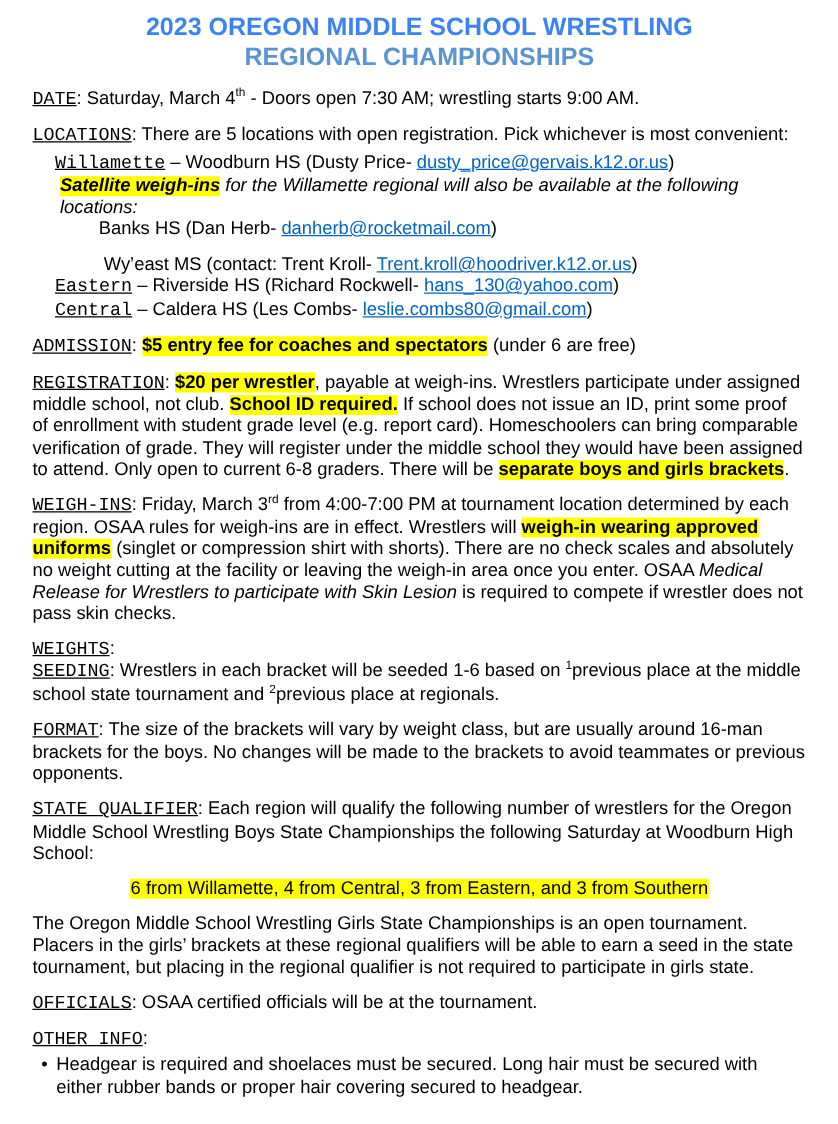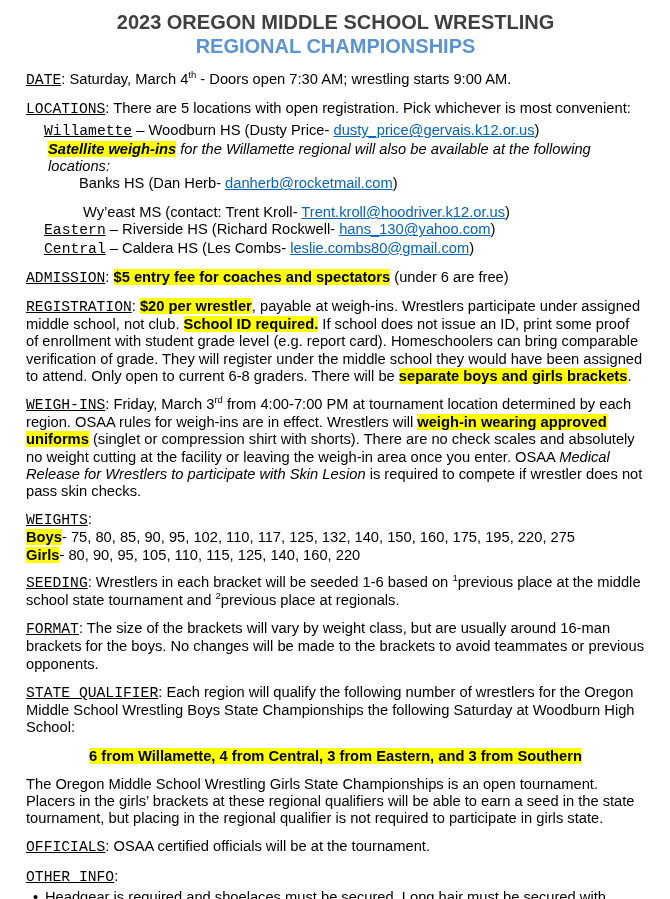--- a/index.html
+++ b/index.html
@@ -6,21 +6,21 @@
   html,body { background:#ffffff; }
   body {
     width:670px; height:899px; overflow:hidden;
     font-family:"Liberation Sans", sans-serif;
     font-size:14.7px; line-height:17.2px; color:#000;
   }
   .page { padding:8px 25px 0 26px; }
 
   .title1 {
     text-align:center; font-size:20px; line-height:24px;
-    font-weight:bold; color:#404040; margin-top:2px;
+    font-weight:bold; color:#3b82f6; margin-top:2px;
   }
   .title2 {
     text-align:center; font-size:20px; line-height:24px;
     font-weight:bold; color:var(--title-blue, #5a94d3); margin-bottom:13px;
   }
 
   .para { margin-bottom:11px; }
   .u { text-decoration:underline;font-family:Liberation Mono, monospace; }
   .hl { background:var(--hl, #ffff00); font-weight:bold; }
   .hl-i { background:var(--hl, #ffff00); font-weight:bold; font-style:italic; }
@@ -28,24 +28,24 @@
   .email { color:var(--link-blue, #0563c1); text-decoration:underline; cursor:pointer; }
   sup { font-size:9.5px; vertical-align:super; line-height:0; }
 
   .loc-block { margin-bottom:11px; }
   .loc-intro { margin-bottom:4px; }
   .loc-line { padding-left:18px; }
   .loc-satellite { padding-left:22px; font-style:italic; }
   .loc-banks { padding-left:53px; }
   .loc-wyeast { padding-left:57px;margin-top:12px; }
 
-  .weights-row { display:flex; margin-bottom:10px;flex-direction:column; }
+  .weights-row { display:flex; margin-bottom:0; }
   .weights-label { flex:none; width:81px; }
   .centered-hl { text-align:center; margin-bottom:11px; }
-  .centered-hl span { background:var(--hl, #ffff00); font-weight:bold;margin-top:18px; }
+  .centered-hl span { background:var(--hl, #ffff00); font-weight:normal;margin-top:18px; }
 
   ul.bullets { list-style:none; margin-top:3px; }
   ul.bullets li { padding-left:19px; position:relative; }
   ul.bullets li::before { content:"\2022"; position:absolute; left:7px; }
 </style>
 </head>
 <body>
 
 <div class="page">
 
@@ -72,24 +72,20 @@
   </div>
 
   <p class="para"><span class="u">ADMISSION</span><span>: </span><span class="hl">$5 entry fee for coaches and spectators</span><span> (under 6 are free)</span></p>
 
   <p class="para"><span class="u">REGISTRATION</span><span>: </span><span class="hl">$20 per wrestler</span><span>, payable at weigh-ins. Wrestlers participate under assigned middle school, not club. </span><span class="hl">School ID required.</span><span> If school does not issue an ID, print some proof of enrollment with student grade level (e.g. report card). Homeschoolers can bring comparable verification of grade. They will register under the middle school they would have been assigned to attend. Only open to current 6-8 graders. There will be </span><span class="hl">separate boys and girls brackets</span><span>.</span></p>
 
   <p class="para"><span class="u">WEIGH-INS</span><span>: Friday, March 3</span><sup>rd</sup><span> from 4:00-7:00 PM at tournament location determined by each region. OSAA rules for weigh-ins are in effect. Wrestlers will </span><span class="hl">weigh-in wearing approved uniforms</span><span> (singlet or compression shirt with shorts). There are no check scales and absolutely no weight cutting at the facility or leaving the weigh-in area once you enter. OSAA </span><span class="it">Medical Release for Wrestlers to participate with Skin Lesion</span><span> is required to compete if wrestler does not pass skin checks.</span></p>
 
   <div class="weights-row">
     <div class="weights-label"><span class="u">WEIGHTS</span><span>:</span></div>
-    <div class="weights-lines">
-      <div><span class="hl">Boys</span><span>- 75, 80, 85, 90, 95, 102, 110, 117, 125, 132, 140, 150, 160, 175, 195, 220, 275</span></div>
-      <div><span class="hl">Girls</span><span>- 80, 90, 95, 105, 110, 115, 125, 140, 160, 220</span></div>
-    </div>
   </div>
 
   <p class="para"><span class="u">SEEDING</span><span>: Wrestlers in each bracket will be seeded 1-6 based on </span><sup>1</sup><span>previous place at the middle school state tournament and </span><sup>2</sup><span>previous place at regionals.</span></p>
 
   <p class="para"><span class="u">FORMAT</span><span>: The size of the brackets will vary by weight class, but are usually around 16-man brackets for the boys. No changes will be made to the brackets to avoid teammates or previous opponents.</span></p>
 
   <p class="para"><span class="u">STATE QUALIFIER</span><span>: Each region will qualify the following number of wrestlers for the Oregon Middle School Wrestling Boys State Championships the following Saturday at Woodburn High School:</span></p>
 
   <p class="centered-hl"><span>6 from Willamette, 4 from Central, 3 from Eastern, and 3 from Southern</span></p>
 

